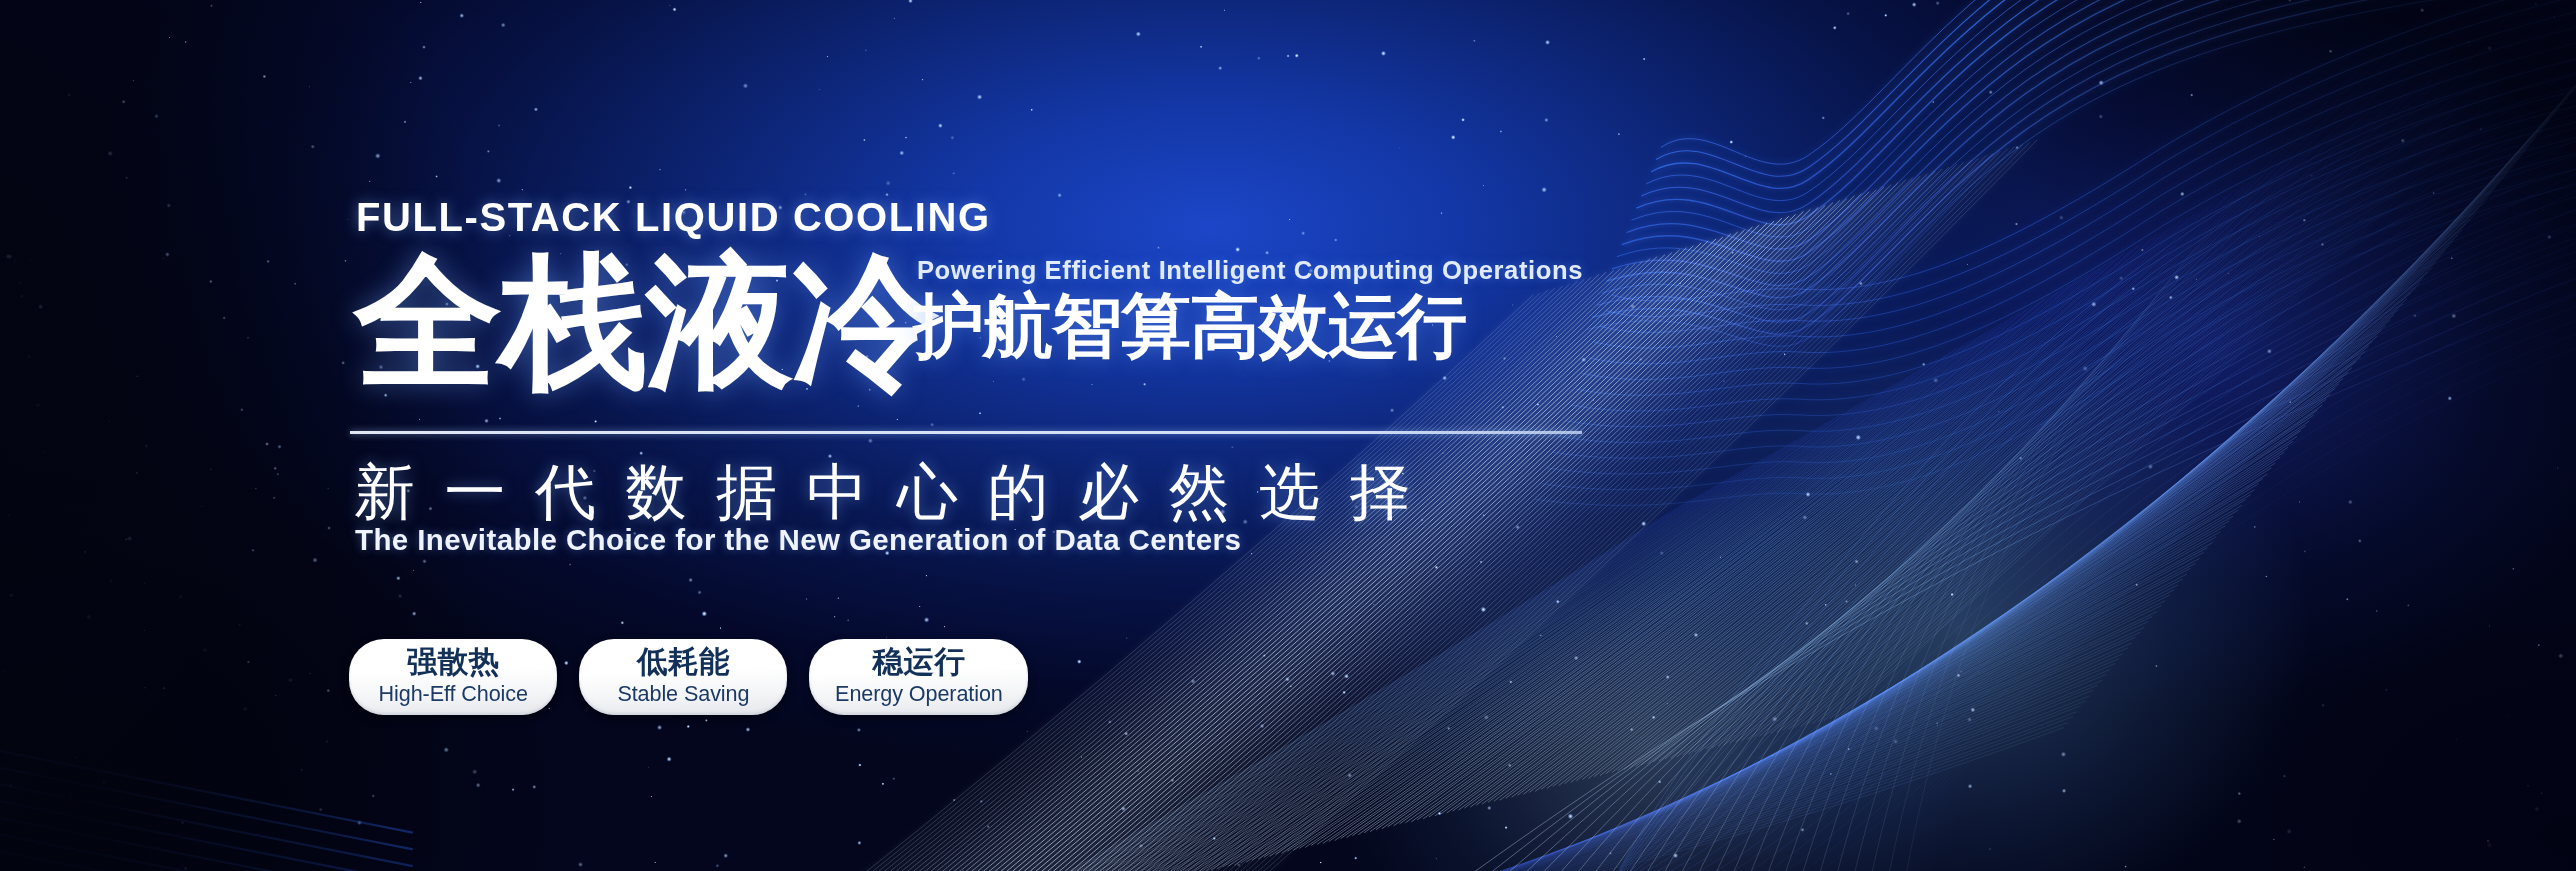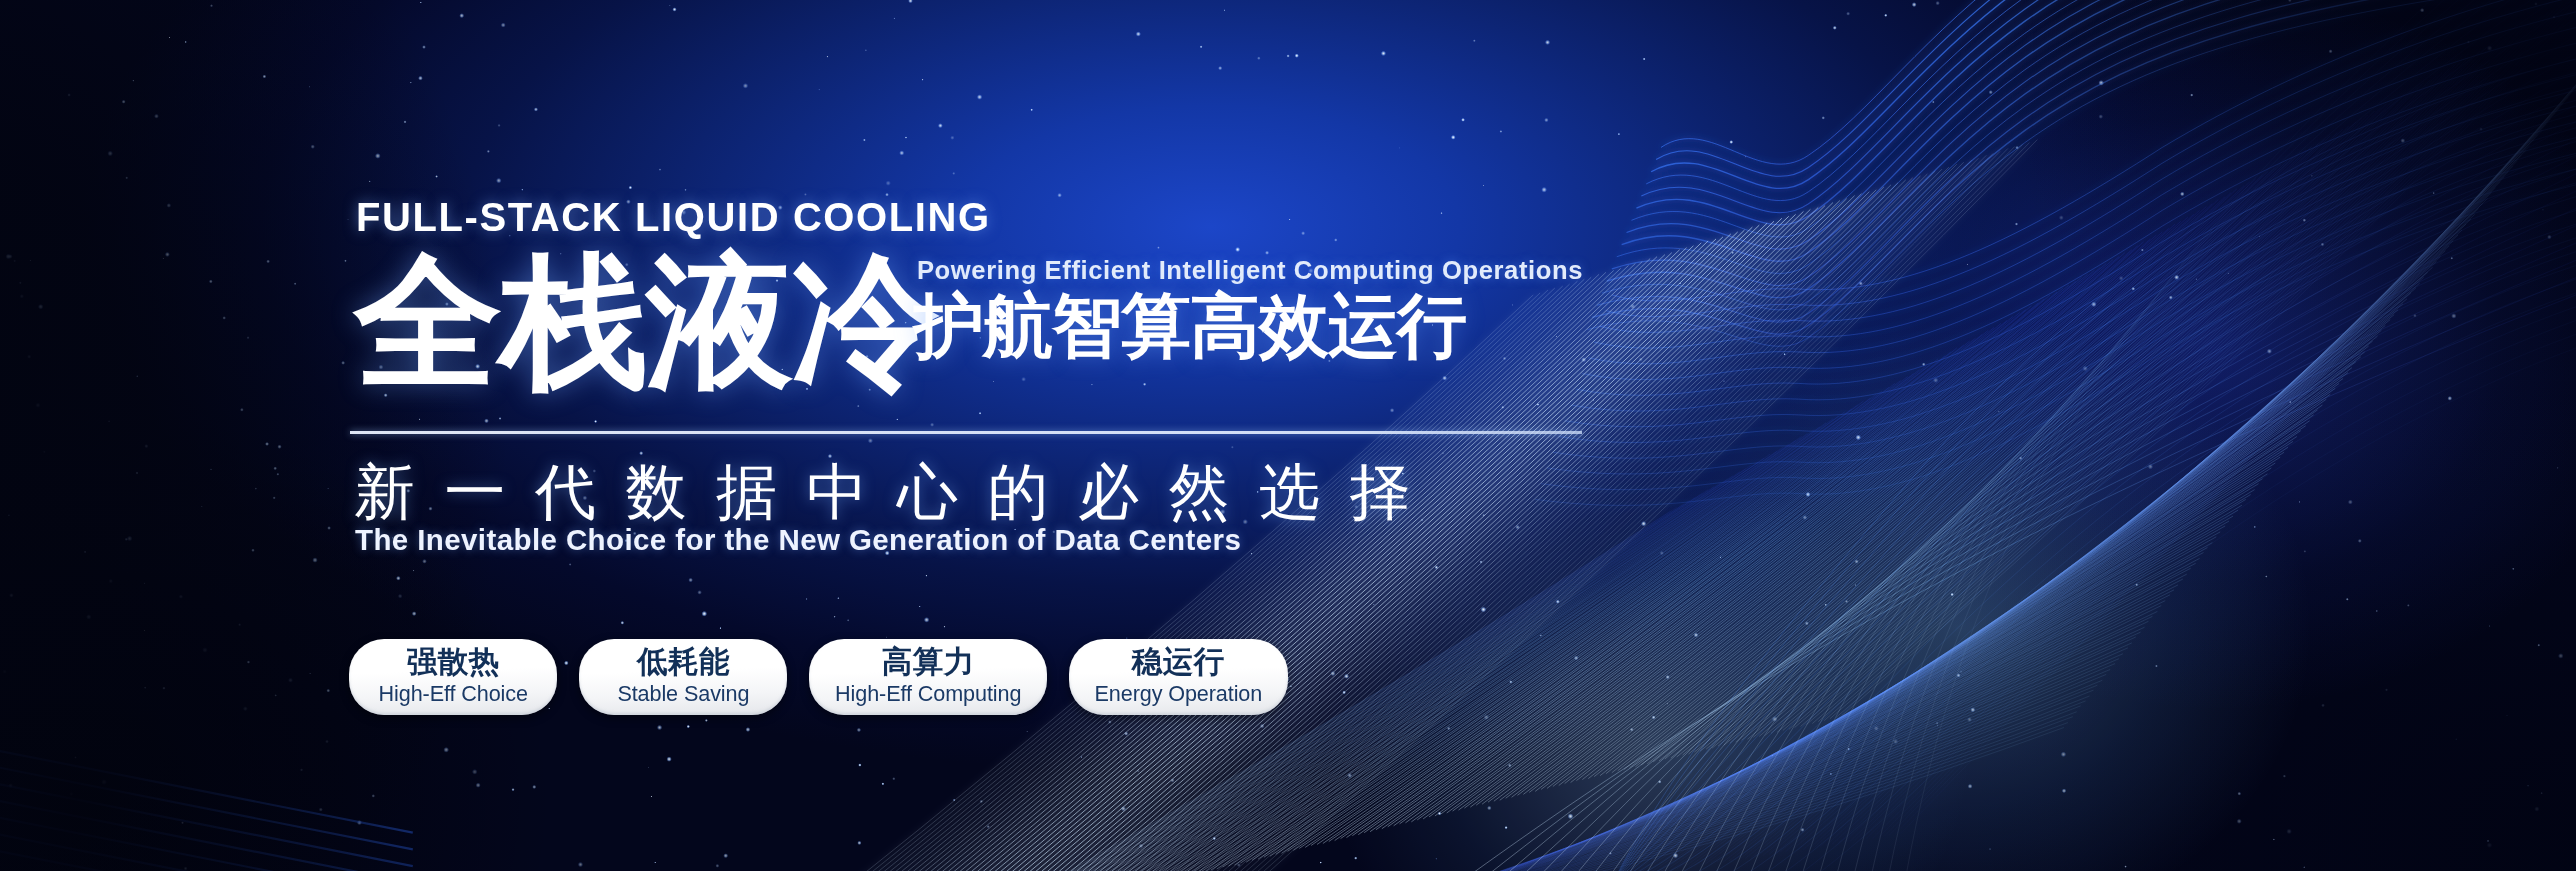--- a/index.html
+++ b/index.html
@@ -1159,24 +1159,20 @@
     <div class="pills">
       <div class="pill">
         <span class="pill-cn">强散热</span>
         <span class="pill-en">High-Eff Choice</span>
       </div>
       <div class="pill">
         <span class="pill-cn">低耗能</span>
         <span class="pill-en">Stable Saving</span>
       </div>
       <div class="pill">
-        <span class="pill-cn">高算力</span>
-        <span class="pill-en">High-Eff Computing</span>
-      </div>
-      <div class="pill">
         <span class="pill-cn">稳运行</span>
         <span class="pill-en">Energy Operation</span>
       </div>
     </div>
 
   </div>
 </div>
 
 
 </body></html>

